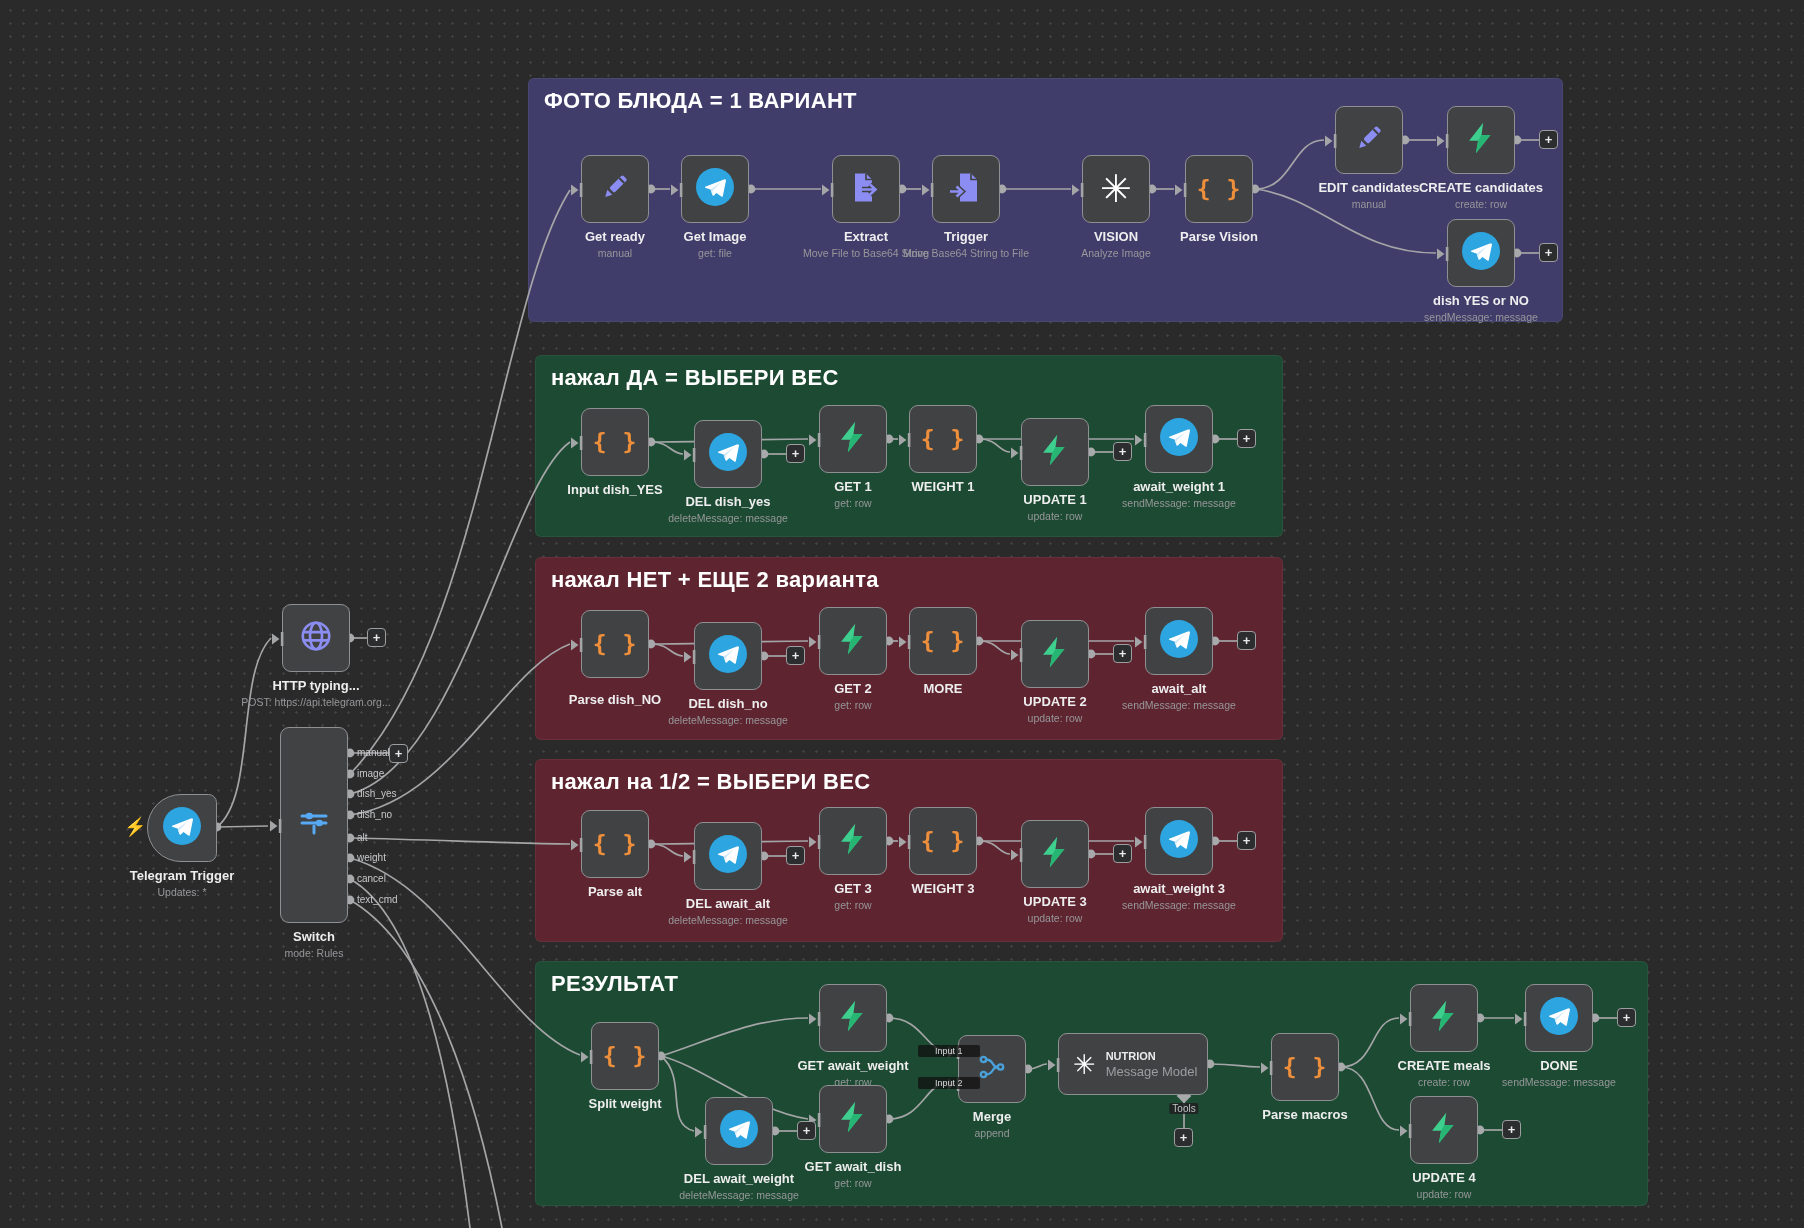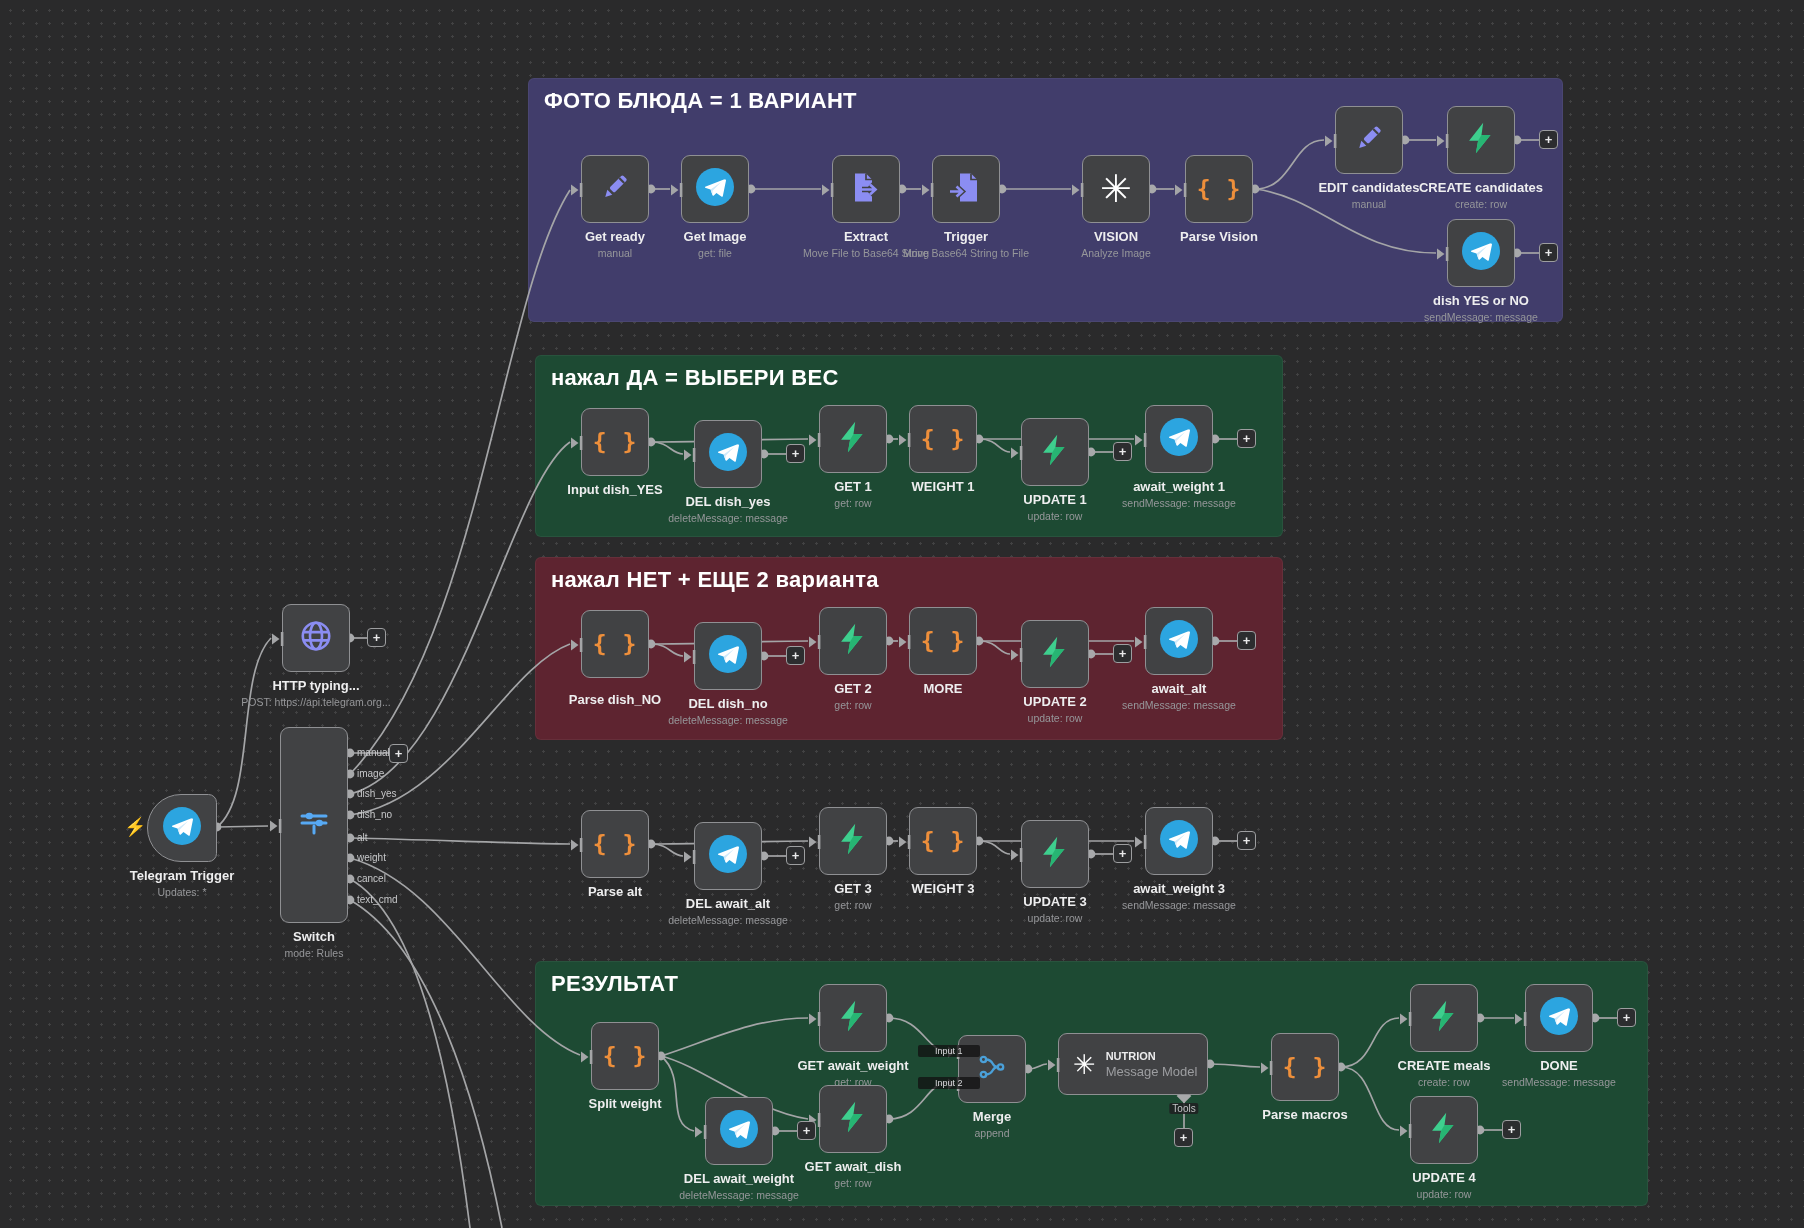--- a/index.html
+++ b/index.html
@@ -50,20 +50,23 @@
 
 <div class="canvas" id="canvas">
     <div class="group" style="left: 528px; top: 78px; width: 1035px; height: 244px; background: rgb(65, 61, 107);">
       <div class="group-title">ФОТО БЛЮДА = 1 ВАРИАНТ</div>
     </div>
     <div class="group" style="left: 535px; top: 355px; width: 748px; height: 182px; background: rgb(29, 74, 51);">
       <div class="group-title">нажал ДА = ВЫБЕРИ ВЕС</div>
     </div>
     <div class="group" style="left: 535px; top: 557px; width: 748px; height: 183px; background: rgb(94, 36, 48);">
       <div class="group-title">нажал НЕТ + ЕЩЕ 2 варианта</div>
+    </div>
+    <div class="group" style="left: 535px; top: 759px; width: 748px; height: 183px; background: rgb(94, 36, 48);">
+      <div class="group-title">нажал на 1/2 = ВЫБЕРИ ВЕС</div>
     </div>
     <div class="group" style="left: 535px; top: 961px; width: 1113px; height: 245px; background: rgb(29, 74, 51);">
       <div class="group-title">РЕЗУЛЬТАТ</div>
     </div>
     <svg class="edges" width="1804" height="1228">
       <path d="M217,827 L268,826" fill="none" stroke="#a4a5a7" stroke-width="1.7"></path>
       <path d="M217,827 C256,796 236,674 271,638" fill="none" stroke="#a4a5a7" stroke-width="1.7"></path>
       <path d="M350,753 L389,753" fill="none" stroke="#a4a5a7" stroke-width="1.7"></path>
       <path d="M350,774 C480,640 500,300 570,190" fill="none" stroke="#a4a5a7" stroke-width="1.7"></path>
       <path d="M350,794 C460,766 508,486 570,442" fill="none" stroke="#a4a5a7" stroke-width="1.7"></path>

